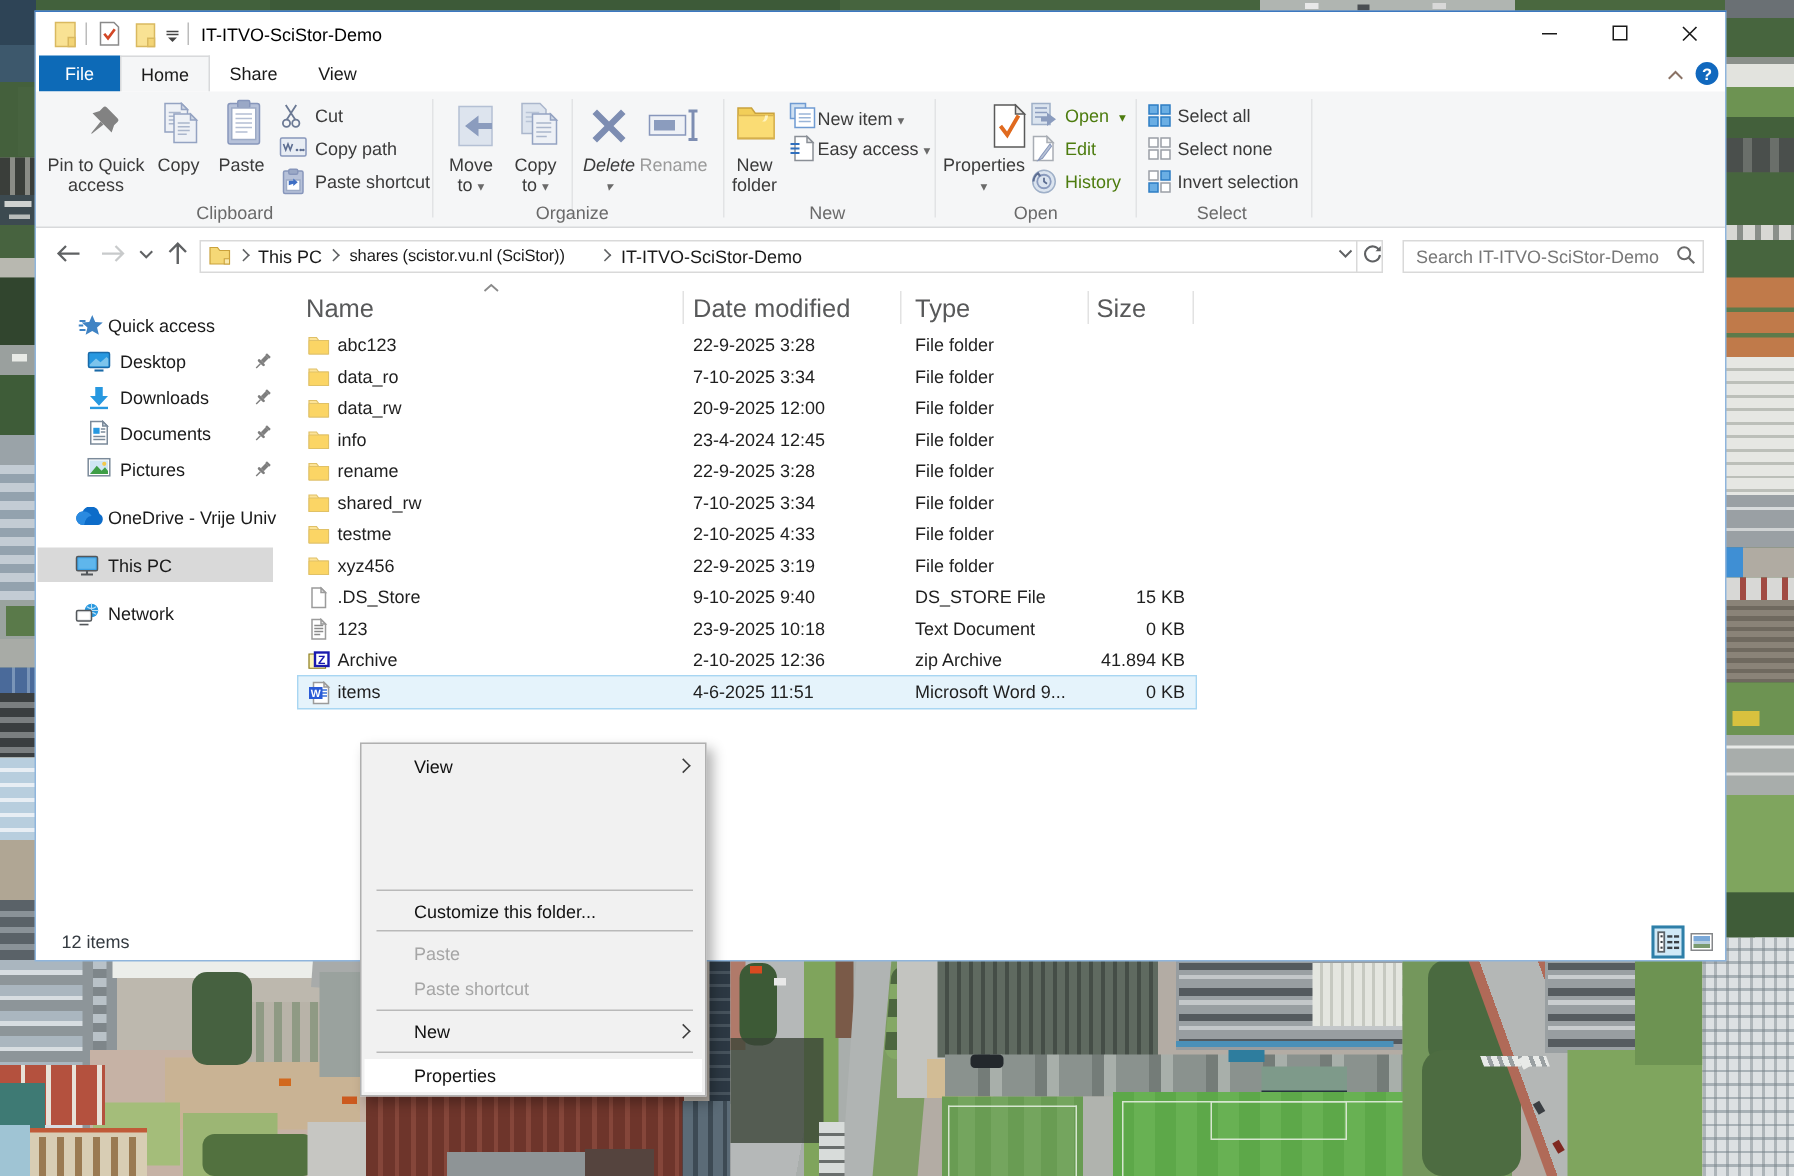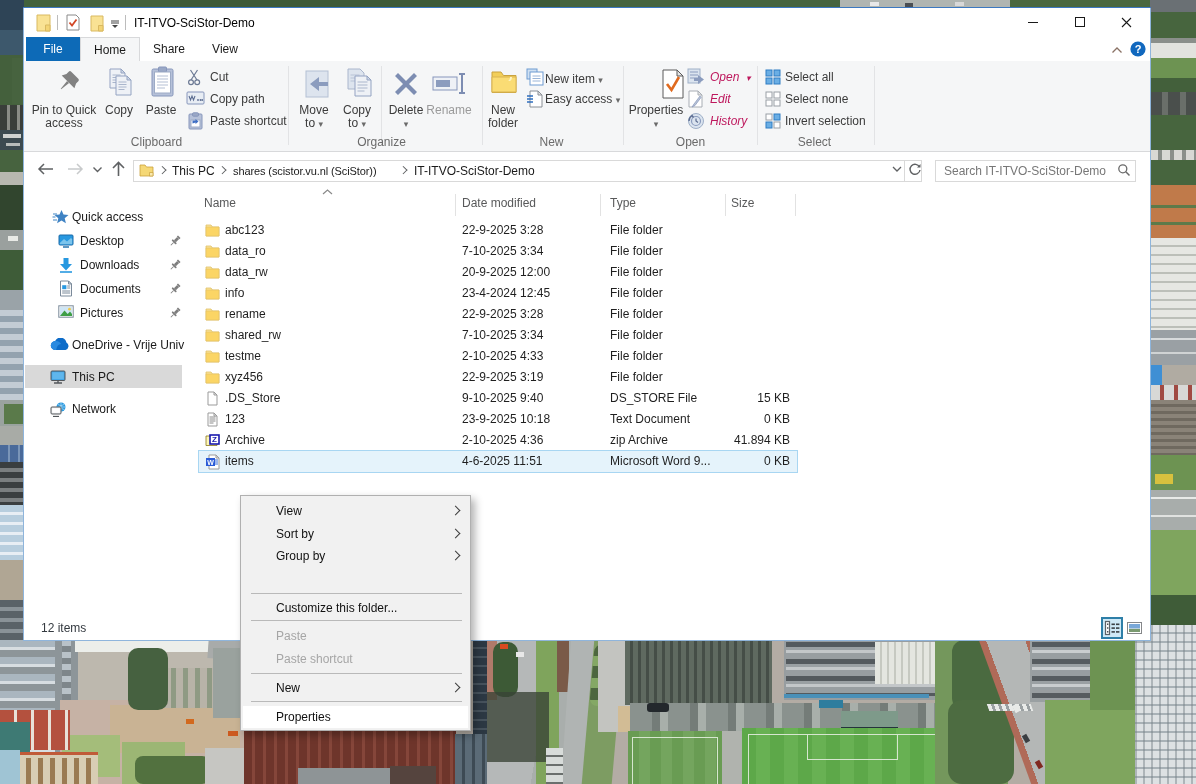--- a/index.html
+++ b/index.html
@@ -16,31 +16,31 @@
 #tabs{position:absolute;left:0;top:29px;width:100%;height:24px;background:#fff;}
 .tab{position:absolute;top:0;height:24px;text-align:center;line-height:24px;font-size:12px;color:#1a1a1a;}
 #tab-file{left:2px;width:54px;background:#0d6ab7;color:#fff;}
 #tab-home{left:56px;width:60px;background:#f5f6f7;border:1px solid #d8d9db;border-bottom:none;box-sizing:border-box;}
 
 #ribbon{position:absolute;left:0;top:53px;width:100%;height:91px;background:#f5f6f7;border-bottom:1px solid #d8d9db;box-sizing:border-box;}
 .rsep{position:absolute;top:5px;height:79px;width:1px;background:#e2e3e5;}
 .rlabel{position:absolute;bottom:2px;font-size:12px;color:#6a6a6a;text-align:center;}
 .rbig{position:absolute;top:43px;text-align:center;font-size:12px;color:#3b3b3b;line-height:13px;}
 .rsmall{position:absolute;font-size:12px;color:#3b3b3b;height:22px;line-height:22px;}
-.gray{color:#be185d;font-style:italic;}
+.gray{color:#4d7c0f;}
 
 #addr{position:absolute;left:0;top:145px;width:100%;height:33px;background:#fff;}
 .abox{position:absolute;top:7px;height:22px;background:#fff;border:1px solid #d9d9d9;box-sizing:border-box;}
 .bchev{position:absolute;top:12px;width:6px;height:10px;}
 .bchev:after{content:"";position:absolute;left:0;top:0;width:5px;height:5px;border:solid #5f6163;border-width:1.3px 1.3px 0 0;transform:rotate(45deg) translate(1px,2px);}
 
 .nav{position:absolute;font-size:12px;color:#1a1a1a;height:24px;line-height:24px;}
 .pin{position:absolute;width:14px;height:14px;}
 
-.hdr{position:absolute;top:188px;font-size:12px;color:#58595a;}
+.hdr{position:absolute;top:188px;font-size:17px;color:#58595a;}
 .row{position:absolute;left:175px;width:598px;height:21px;font-size:12px;color:#1f1f1f;line-height:21px;}
 .row span{white-space:nowrap;}
 .cell-name{position:absolute;left:26px;}
 .cell-date{position:absolute;left:263px;}
 .cell-type{position:absolute;left:411px;}
 .cell-size{position:absolute;left:480px;width:111px;text-align:right;}
 .ficon{position:absolute;left:6px;top:3px;width:15px;height:15px;}
 
 #ctx{position:absolute;left:240px;top:495px;width:231px;height:236px;background:#f1f1f1;border:1px solid #b0b0b0;box-shadow:4px 4px 8px rgba(0,0,0,0.30);box-sizing:border-box;font-size:12px;color:#111;}
 .mi{position:absolute;left:2px;width:225px;height:22px;line-height:22px;padding-left:33px;box-sizing:border-box;}
@@ -266,21 +266,21 @@
     <div class="rlabel" style="left:80px;width:105px;margin-top:32px;">Clipboard</div>
     <div class="rlabel" style="left:305px;width:105px;">Organize</div>
     <div class="rlabel" style="left:475px;width:105px;">New</div>
     <div class="rlabel" style="left:614px;width:105px;">Open</div>
     <div class="rlabel" style="left:738px;width:105px;">Select</div>
     <div class="rbig" style="left:4px;width:72px;">Pin to Quick<br>access</div>
     <div class="rbig" style="left:74px;width:42px;">Copy</div>
     <div class="rbig" style="left:115px;width:44px;">Paste</div>
     <div class="rbig" style="left:268px;width:44px;">Move<br>to&nbsp;<span style="font-size:9px;color:#6a6a6a;">▾</span></div>
     <div class="rbig" style="left:311px;width:44px;">Copy<br>to&nbsp;<span style="font-size:9px;color:#6a6a6a;">▾</span></div>
-    <div class="rbig" style="left:358px;width:48px;">Delete<br><span style="font-size:9px;color:#6a6a6a;">▾</span></div>
+    <div class="rbig" style="left:358px;width:48px;font-style:italic;">Delete<br><span style="font-size:9px;color:#6a6a6a;">▾</span></div>
     <div class="rbig" style="left:399px;width:52px;color:#9a9a9a;">Rename</div>
     <div class="rbig" style="left:453px;width:52px;">New<br>folder</div>
     <div class="rbig" style="left:602px;width:60px;">Properties<br><span style="font-size:9px;color:#6a6a6a;">▾</span></div>
     <div class="rsmall" style="left:186px;top:5px;">Cut</div>
     <div class="rsmall" style="left:186px;top:27px;">Copy path</div>
     <div class="rsmall" style="left:186px;top:49px;">Paste shortcut</div>
     <div class="rsmall" style="left:521px;top:7px;">New item&nbsp;<span style="font-size:9px;color:#6a6a6a;">▾</span></div>
     <div class="rsmall" style="left:521px;top:27px;">Easy access&nbsp;<span style="font-size:9px;color:#6a6a6a;">▾</span></div>
     <div class="rsmall gray" style="left:686px;top:5px;">Open&nbsp;&nbsp;<span style="font-size:9px;">▾</span></div>
     <div class="rsmall gray" style="left:686px;top:27px;">Edit</div>
@@ -784,21 +784,21 @@
       </div>
 <div class="row" style="top:422px;">
         <span class="ficon">
           <svg width="16" height="15" viewBox="0 0 16 15">
             <path d="M1 3 h4 l1 1.5 H12 v8 H1 z" fill="#fdf6b8" stroke="#8a7a1a" stroke-width="0.8"></path>
             <rect x="5" y="2" width="9" height="9" fill="#fff" stroke="#1a1aae" stroke-width="1.6"></rect>
             <text x="9.5" y="9.4" font-size="8" font-weight="bold" fill="#1a1aae" text-anchor="middle" font-family="Liberation Sans">Z</text>
           </svg>
         </span>
         <span class="cell-name">Archive</span>
-        <span class="cell-date">2-10-2025 4:36</span>
+        <span class="cell-date">2-10-2025 12:36</span>
         <span class="cell-type">zip Archive</span>
         <span class="cell-size">41.894 KB</span>
       </div>
 <div class="row" style="top:443px;background:#e5f3fb;outline:1px solid #a8d6f2;">
         <span class="ficon">
           <svg width="16" height="16" viewBox="0 0 16 16">
             <path d="M4 1 h7 l3 3 v11 H4 z" fill="#fff" stroke="#9b9b9b"></path>
             <path d="M11 1 l3 3 h-3 z" fill="#e9e9e9" stroke="#9b9b9b"></path>
             <g stroke="#3a6fd8" stroke-width="1">
               <line x1="8" y1="6" x2="13" y2="6"></line>
@@ -835,22 +835,20 @@
         </g>
       </svg>
     </div>
   <div class="abs" style="left:1103px;top:614px;width:15px;height:12px;border:1px solid #85878a;background:#fff;box-sizing:border-box;">
       <div style="position:absolute;left:1px;top:1px;width:11px;height:8px;background:linear-gradient(180deg,#7aa8d8 0 45%,#b8cfe0 45% 65%,#7a9a70 65%);"></div>
     </div>
 </div>
 
 <div id="ctx">
   <div class="mi" style="top:4px;">View<span class="marr"></span></div>
-  <div class="mi" style="top:27px;">Sort by<span class="marr"></span></div>
-  <div class="mi" style="top:49px;">Group by<span class="marr"></span></div>
   <div class="msep" style="top:97px;"></div>
   <div class="mi" style="top:101px;">Customize this folder...</div>
   <div class="msep" style="top:124px;"></div>
   <div class="mi" style="top:129px;color:#a6a6a6;">Paste</div>
   <div class="mi" style="top:152px;color:#a6a6a6;">Paste shortcut</div>
   <div class="msep" style="top:177px;"></div>
   <div class="mi" style="top:181px;">New<span class="marr"></span></div>
   <div class="msep" style="top:205px;"></div>
   <div class="mi" style="top:210px;background:#fff;">Properties</div>
 </div>

